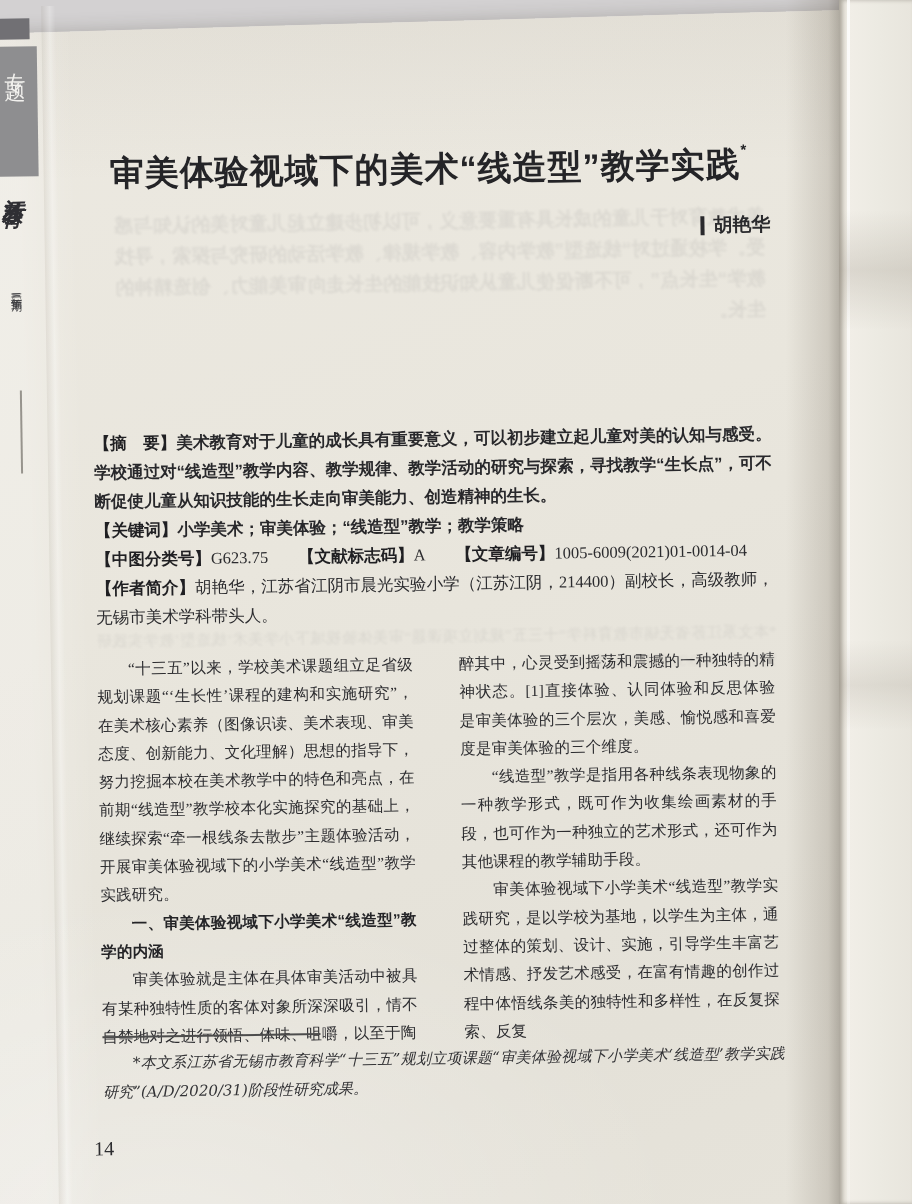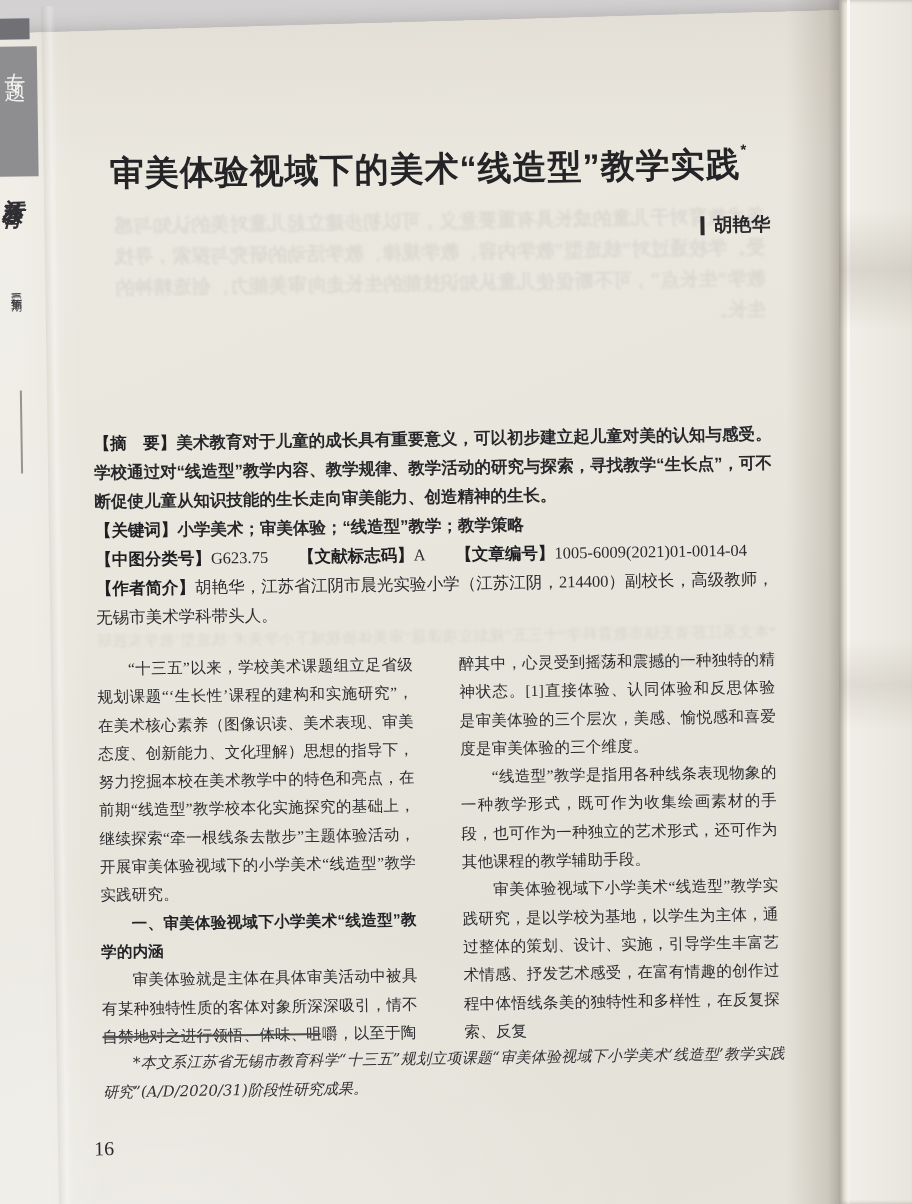--- a/index.html
+++ b/index.html
@@ -151,16 +151,16 @@
       <div class="col">
           <p class="b-cont">醉其中，心灵受到摇荡和震撼的一种独特的精神状态。[1]直接体验、认同体验和反思体验是审美体验的三个层次，美感、愉悦感和喜爱度是审美体验的三个维度。</p>
           <p class="b-p">“线造型”教学是指用各种线条表现物象的一种教学形式，既可作为收集绘画素材的手段，也可作为一种独立的艺术形式，还可作为其他课程的教学辅助手段。</p>
           <p class="b-p">审美体验视域下小学美术“线造型”教学实践研究，是以学校为基地，以学生为主体，通过整体的策划、设计、实施，引导学生丰富艺术情感、抒发艺术感受，在富有情趣的创作过程中体悟线条美的独特性和多样性，在反复探索、反复</p>
         </div>
     </div>
 
     <div class="foot-rule"></div>
     <p class="footnote">*本文系江苏省无锡市教育科学“十三五”规划立项课题“审美体验视域下小学美术‘线造型’教学实践研究”(A/D/2020/31)阶段性研究成果。</p>
 
-    <div class="pagenum">16</div>
+    <div class="pagenum">14</div>
 
   </div>
 </div>
 
 </body></html>

